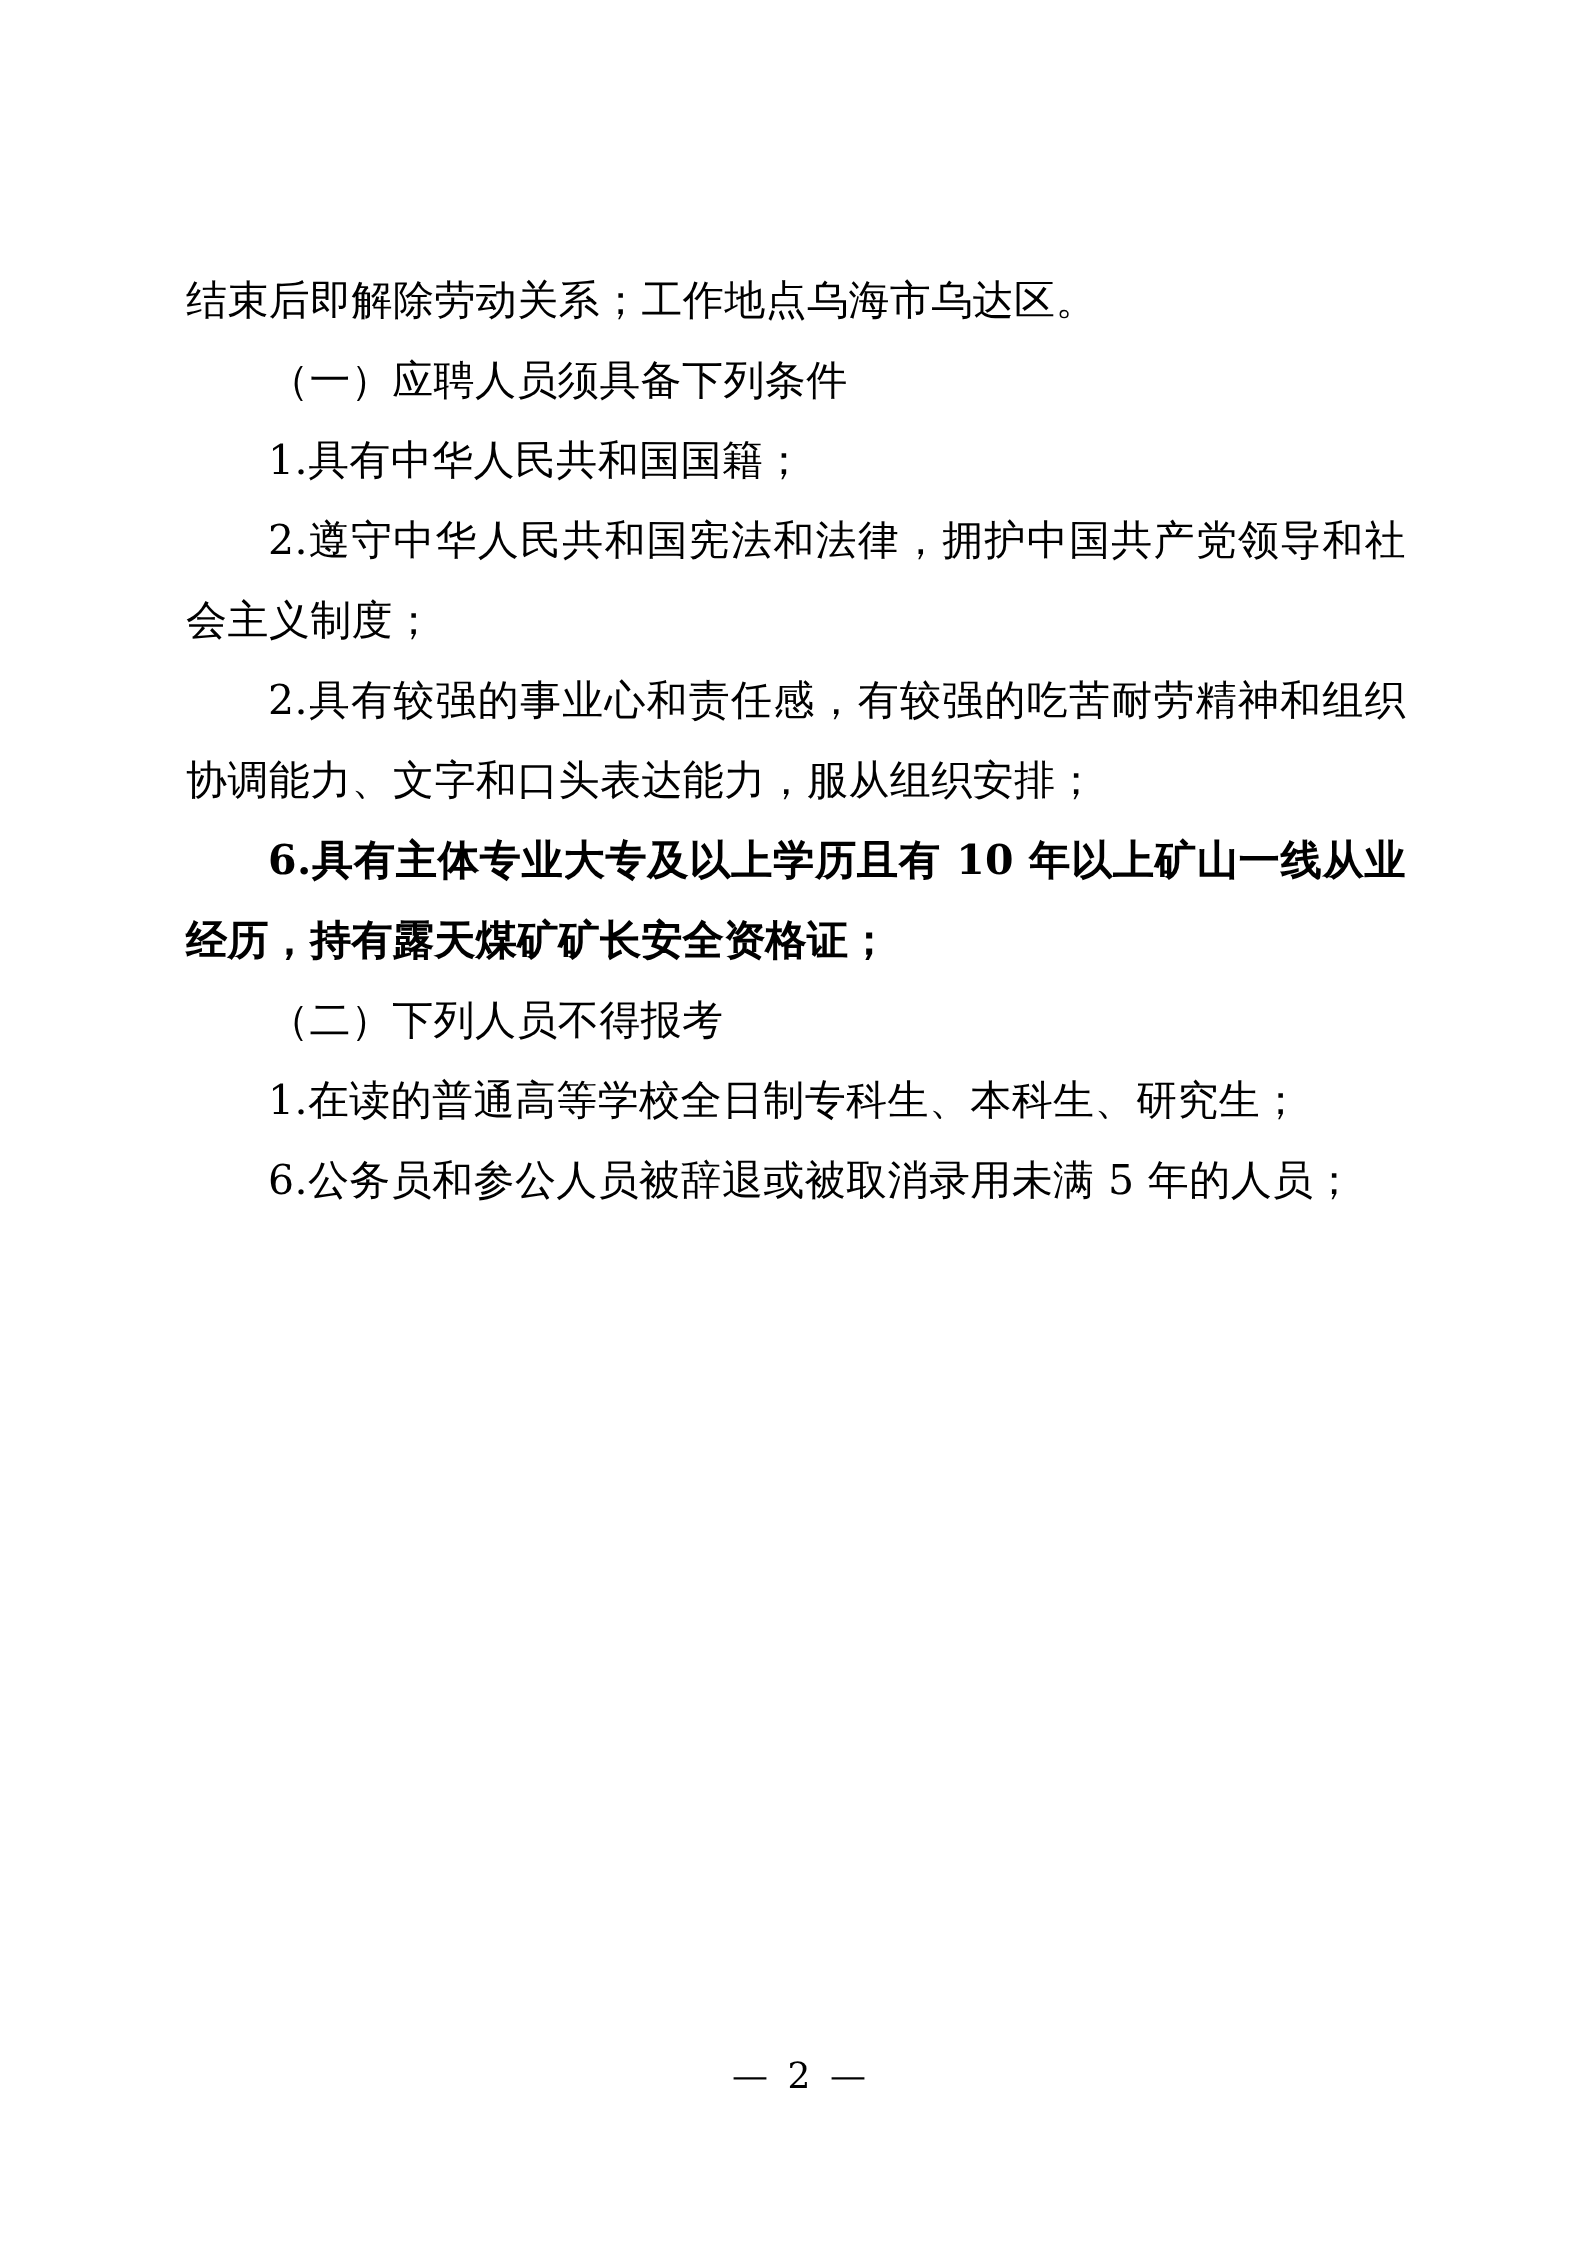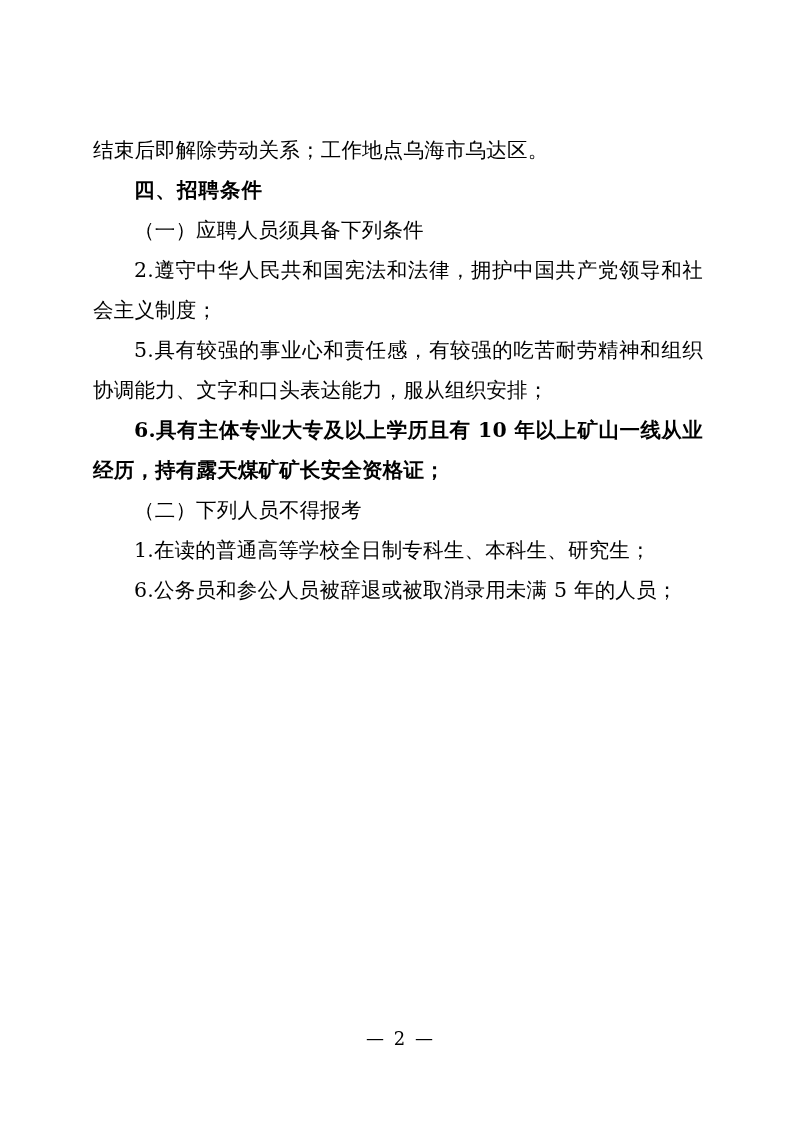--- a/index.html
+++ b/index.html
@@ -68,29 +68,29 @@
   }
 </style>
 </head>
 <body>
 
 <div class="page">
   <div class="doc-body">
 
     <p class="flush">结束后即解除劳动关系；工作地点乌海市乌达区。</p>
 
-    <p class="heading">四、招聘条件</p>
 
     <p class="para">（一）应聘人员须具备下列条件</p>
 
+    <p class="para">1.具有中华人民共和国国籍；</p>
 
     <p class="para">2.遵守中华人民共和国宪法和法律，拥护中国共产党领导和社会主义制度；</p>
 
 
-    <p class="para">5.具有较强的事业心和责任感，有较强的吃苦耐劳精神和组织协调能力、文字和口头表达能力，服从组织安排；</p>
+    <p class="para">2.具有较强的事业心和责任感，有较强的吃苦耐劳精神和组织协调能力、文字和口头表达能力，服从组织安排；</p>
 
 
     <p class="bold-para">6.具有主体专业大专及以上学历且有 10 年以上矿山一线从业经历，持有露天煤矿矿长安全资格证；</p>
 
 
     <p class="para">（二）下列人员不得报考</p>
 
     <p class="para">1.在读的普通高等学校全日制专科生、本科生、研究生；</p>
 
     <p class="para">6.公务员和参公人员被辞退或被取消录用未满 5 年的人员；</p>

